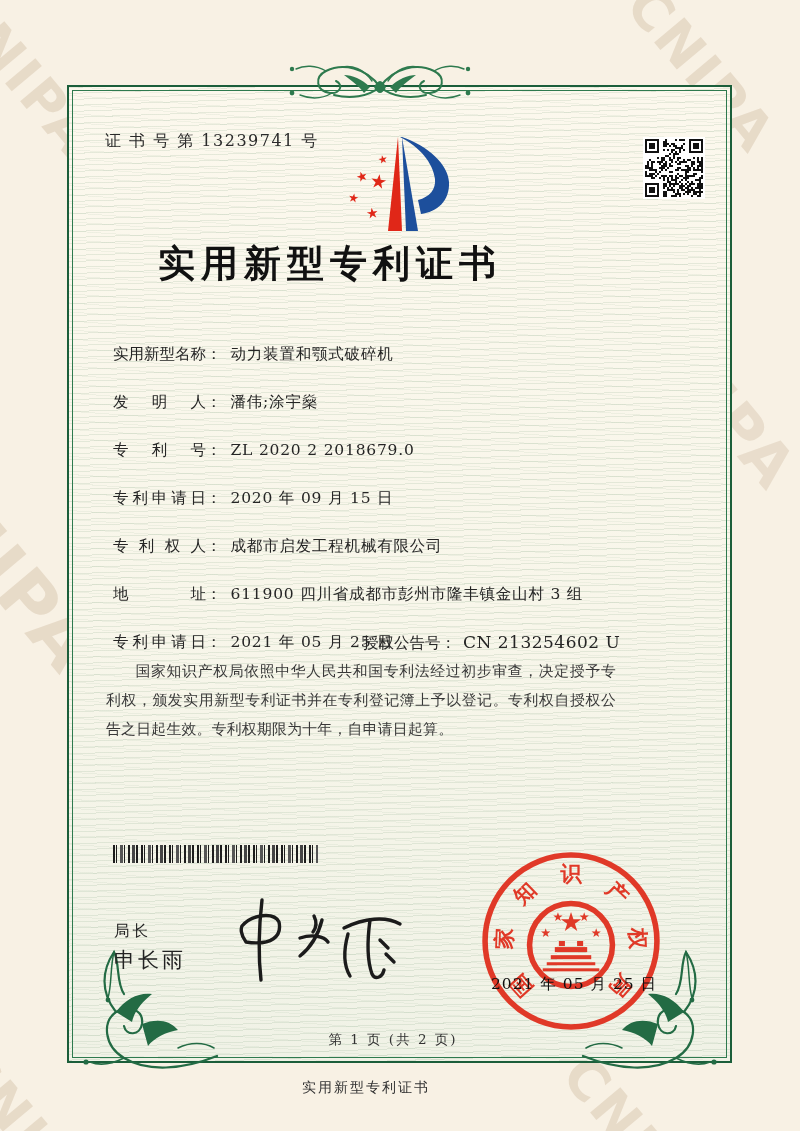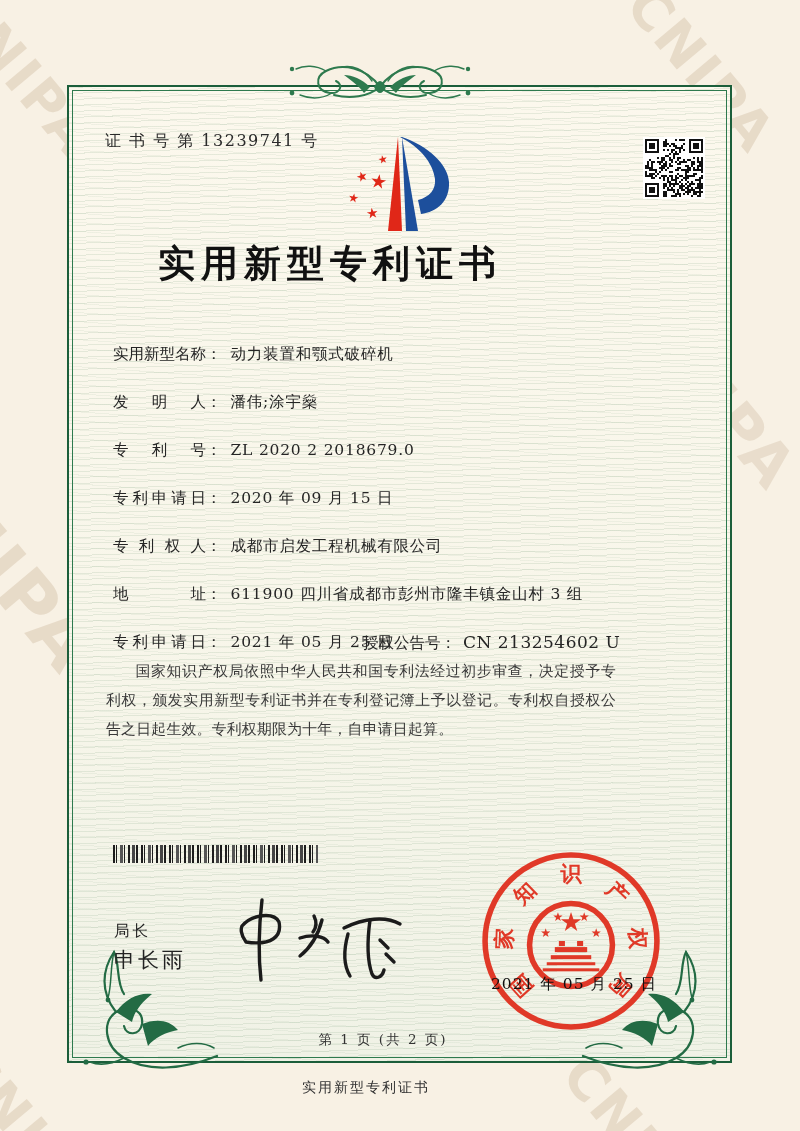--- a/index.html
+++ b/index.html
@@ -56,21 +56,21 @@
 
   .signer-title{position:absolute;left:114px;top:913px;font-size:15.5px;letter-spacing:3px;color:#222;z-index:4;margin-top:8px;}
   .signer-name{position:absolute;left:114px;top:946px;font-size:21px;letter-spacing:3px;color:#222;z-index:4;}
   .signature{position:absolute;left:228px;top:890px;width:190px;height:100px;z-index:4;}
 
   .seal{position:absolute;left:480px;top:850px;width:182px;height:182px;z-index:5;opacity:.95;}
   .seal svg text{font-family:"DejaVu Serif","Liberation Serif",serif;}
   .seal-date{position:absolute;left:491px;top:974px;font-size:15.5px;letter-spacing:1px;color:#101010;z-index:6;white-space:nowrap;}
 
   .page-footer{position:absolute;left:0;top:1031px;width:766px;text-align:center;font-size:13.5px;
-               letter-spacing:2px;color:#333;z-index:4;}
+               letter-spacing:2px;color:#333;z-index:4;padding-left:10px;}
   .cont-note{position:absolute;left:0;top:1079px;width:732px;text-align:center;font-size:14px;
              letter-spacing:2px;color:#333;z-index:4;}
 </style>
 </head>
 <body>
 
 <div class="page">
 
   <div class="wm" style="left:-18px;top:-22px;font-size:54px;">CNIPA</div>
   <div class="wm" style="left:662px;top:-26px;font-size:54px;">CNIPA</div>

